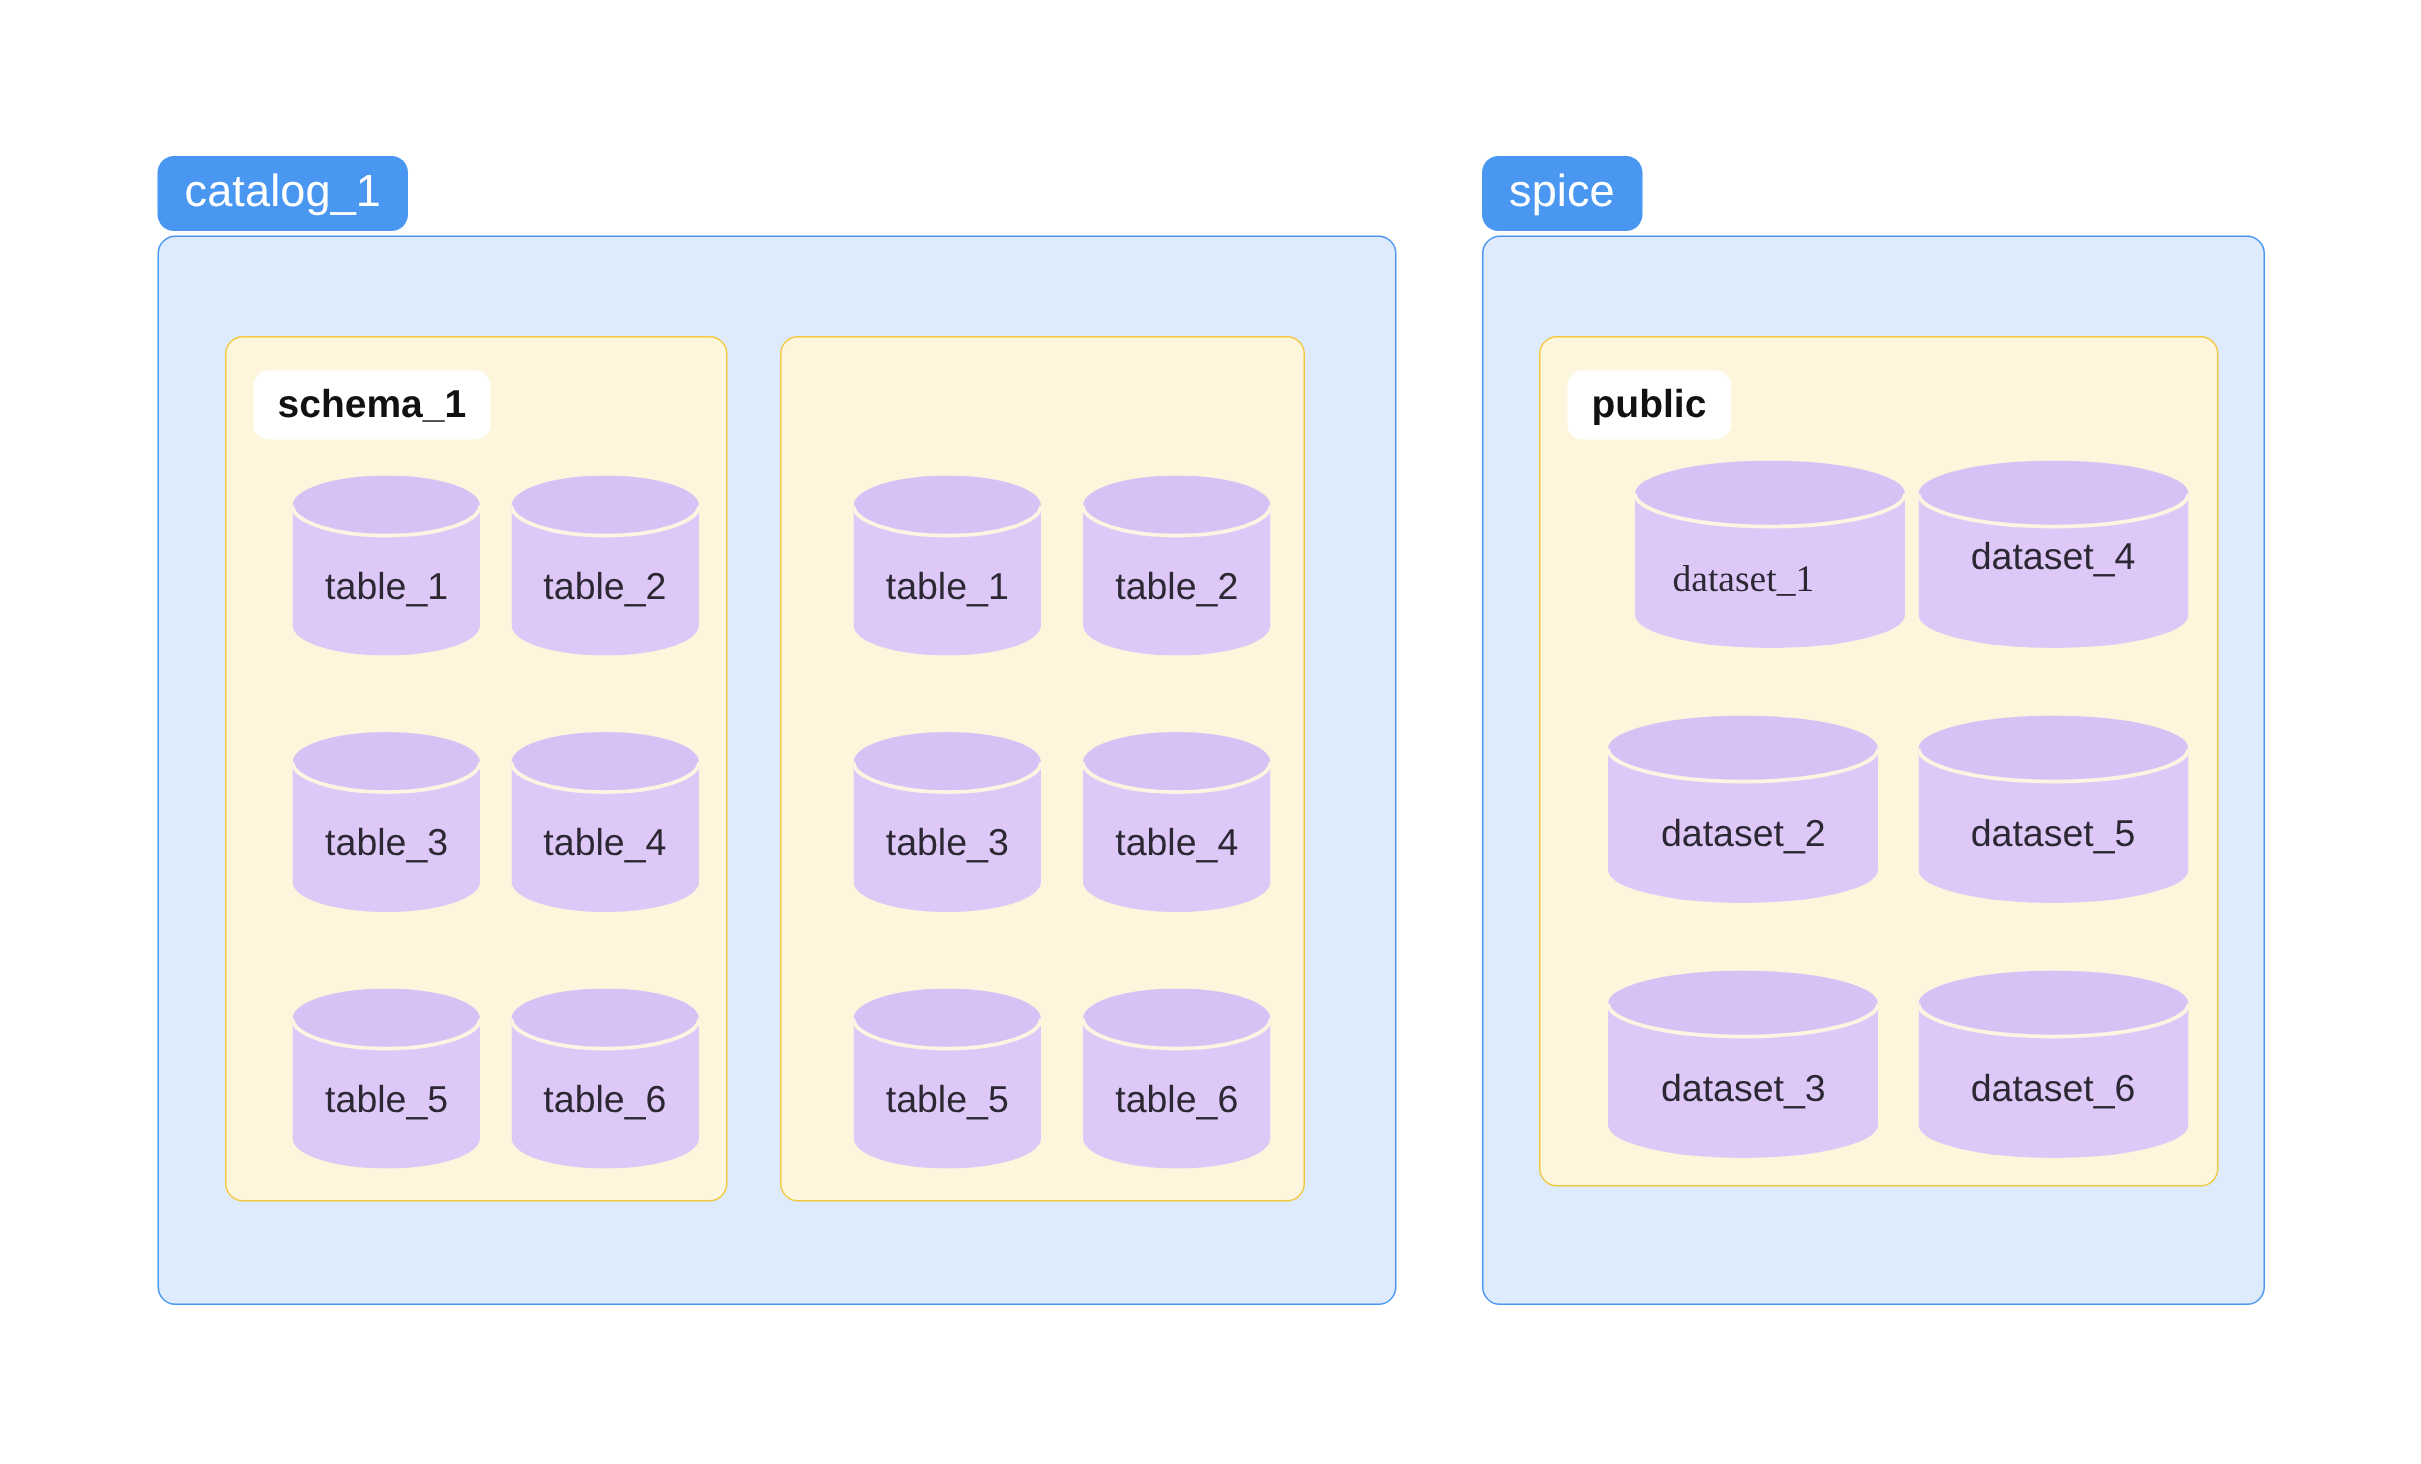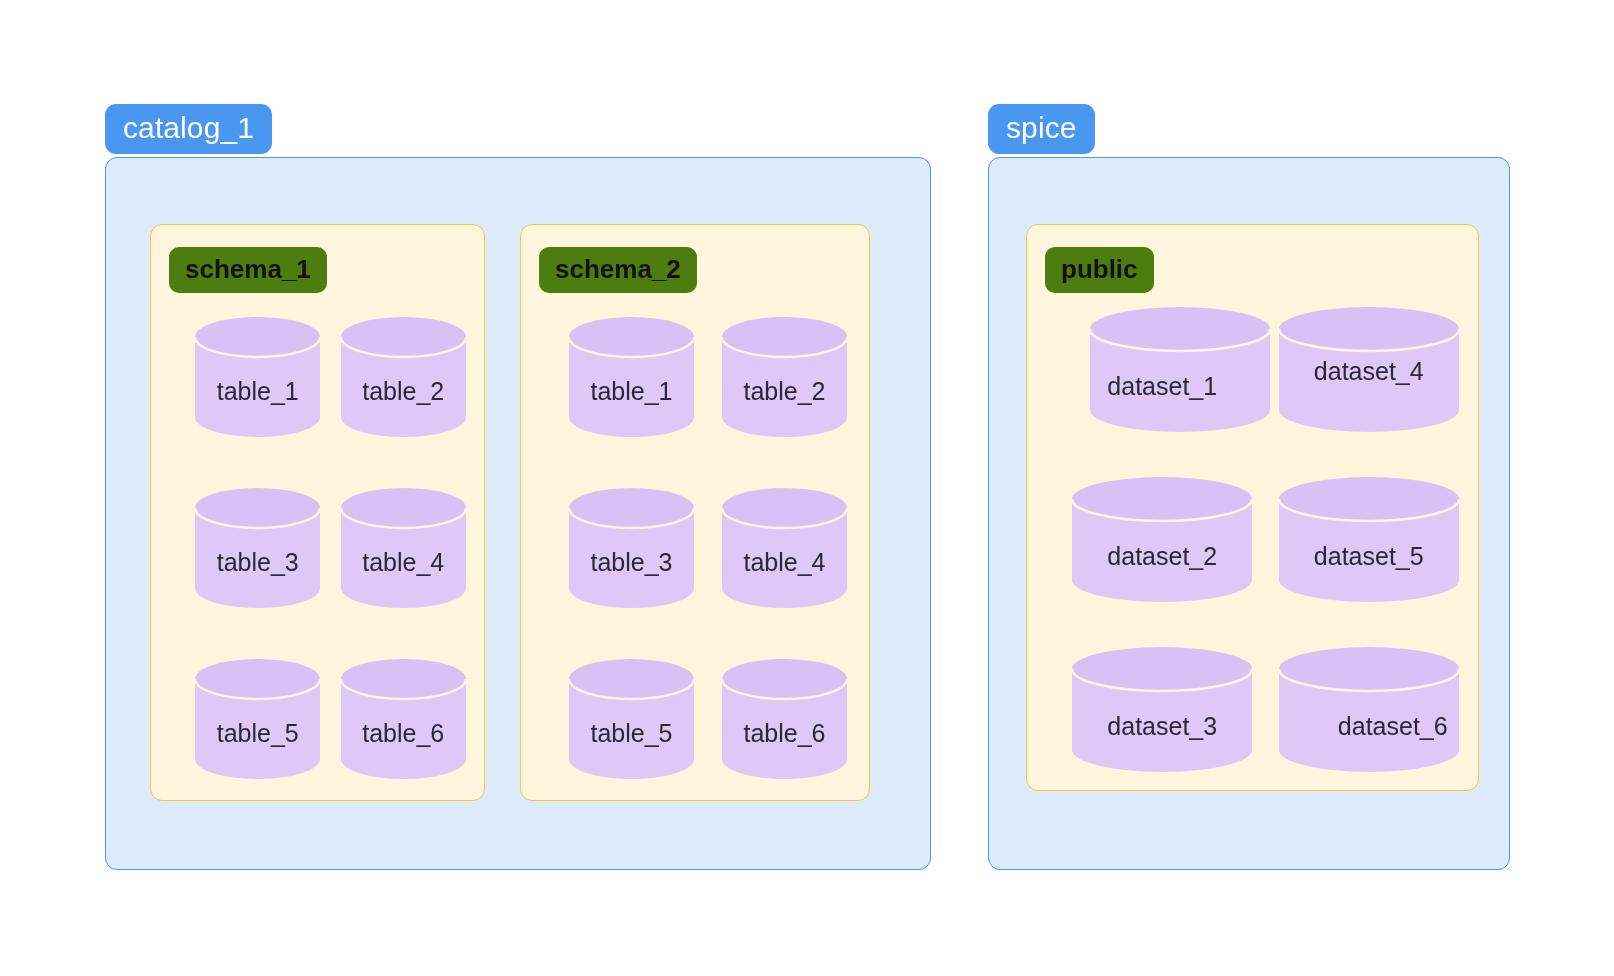--- a/index.html
+++ b/index.html
@@ -54,21 +54,21 @@
     position: relative;
     background: #fdf6dd;
     border: 1.6px solid #f2c83f;
     border-radius: 12px;
     box-sizing: border-box;
   }
   .schema-badge {
     position: absolute;
     top: 22px;
     left: 18px;
-    background: #4d7c0f;
+    background: #ffffff;
     color: #111111;
     font-size: 26px;
     font-weight: 700;
     line-height: 1;
     padding: 9px 16px 11px 16px;
     border-radius: 10px;
     white-space: nowrap;
     box-sizing: border-box;
   }
 
@@ -171,21 +171,20 @@
               <path d="M0,20 L0,100 A62.5,20 0 0 0 125,100 L125,20 Z" fill="#ddc8f7"></path>
               <ellipse cx="62.5" cy="20" rx="62.5" ry="20" fill="#d7c1f5"></ellipse>
               <path d="M0,20 A62.5,20 0 0 0 125,20" fill="none" stroke="#fbf5e2" stroke-width="2.5"></path>
             </svg>
             <span class="cyl-label" style="top:62px;">table_6</span>
           </div>
         </div>
       </div>
 
       <div class="schema-panel" style="position:absolute; left:414px; top:66px; width:350px; height:577px;">
-        <div class="schema-badge">schema_2</div>
 
         <div class="cyl-grid" style="left:0px; top:92px; width:350px;
                     grid-template-columns:repeat(2,1fr);
                     grid-template-rows:repeat(3,171px);
                     padding:0 22px; box-sizing:border-box;">
 
           <div class="cylinder" style="width:125px;height:120px;">
             <svg class="cyl-svg" width="125" height="120" viewBox="0 0 125 120">
               <path d="M0,20 L0,100 A62.5,20 0 0 0 125,100 L125,20 Z" fill="#ddc8f7"></path>
               <ellipse cx="62.5" cy="20" rx="62.5" ry="20" fill="#d7c1f5"></ellipse>
@@ -251,21 +250,21 @@
     <div class="catalog-body" style="width:522px; height:713px;">
 
       <div class="schema-panel" style="position:absolute; left:37px; top:66px; width:453px; height:567px;">
         <div class="schema-badge">public</div>
 
         <div class="cyl-grid" style="left:0px; top:82px; width:453px;
                     grid-template-columns:repeat(2,1fr);
                     grid-template-rows:repeat(3,170px);
                     padding:0 20px; box-sizing:border-box;">
 
-          <div class="cylinder" style="width:144px;height:125px;">
+          <div class="cylinder" style="width:144px;height:125px;font-family:Liberation Serif, serif;">
             <svg class="cyl-svg" width="180" height="125" viewBox="0 0 180 125">
               <path d="M0,22 L0,103 A90,22 0 0 0 180,103 L180,22 Z" fill="#ddc8f7"></path>
               <ellipse cx="90" cy="22" rx="90" ry="22" fill="#d7c1f5"></ellipse>
               <path d="M0,22 A90,22 0 0 0 180,22" fill="none" stroke="#fbf5e2" stroke-width="2.5"></path>
             </svg>
             <span class="cyl-label" style="top:67px;">dataset_1</span>
           </div>
 
           <div class="cylinder" style="width:180px;height:125px;">
             <svg class="cyl-svg" width="180" height="125" viewBox="0 0 180 125">
@@ -302,21 +301,21 @@
             </svg>
             <span class="cyl-label" style="top:67px;">dataset_3</span>
           </div>
 
           <div class="cylinder" style="width:180px;height:125px;">
             <svg class="cyl-svg" width="180" height="125" viewBox="0 0 180 125">
               <path d="M0,22 L0,103 A90,22 0 0 0 180,103 L180,22 Z" fill="#ddc8f7"></path>
               <ellipse cx="90" cy="22" rx="90" ry="22" fill="#d7c1f5"></ellipse>
               <path d="M0,22 A90,22 0 0 0 180,22" fill="none" stroke="#fbf5e2" stroke-width="2.5"></path>
             </svg>
-            <span class="cyl-label" style="top:67px;padding-left:24px;">dataset_6</span>
+            <span class="cyl-label" style="top:67px;">dataset_6</span>
           </div>
         </div>
       </div>
 
     </div>
   </div>
 
 </div>
 
 </body></html>

